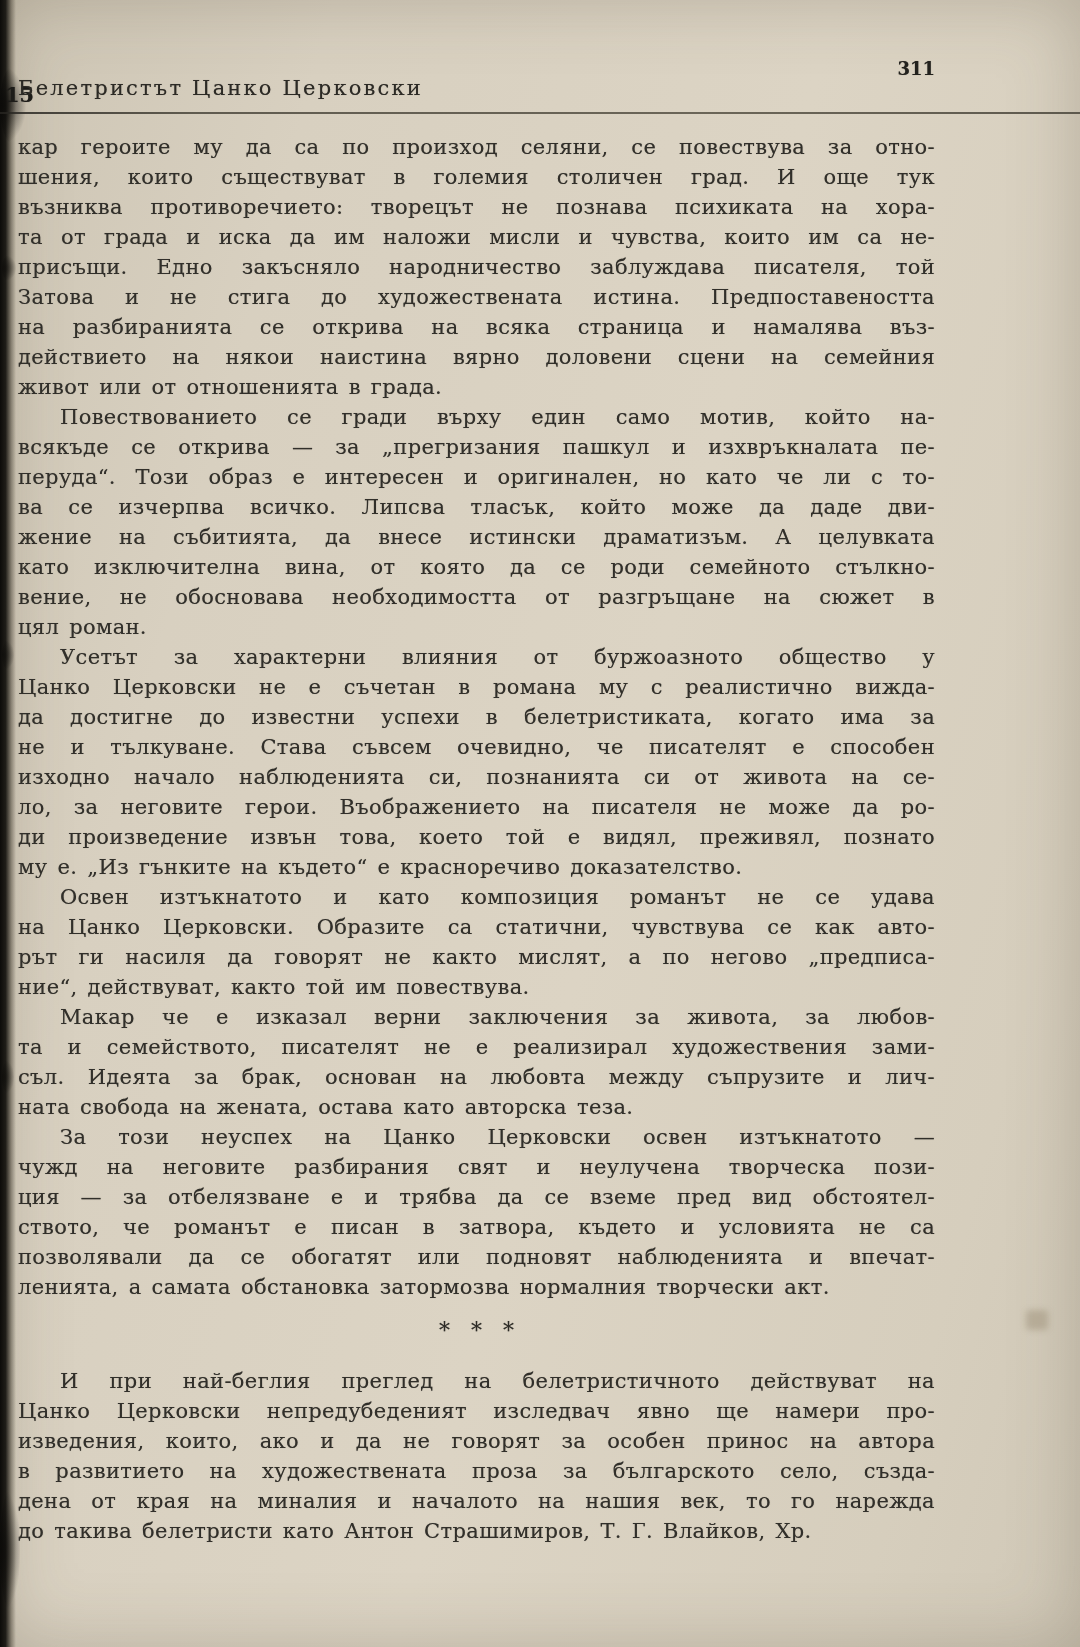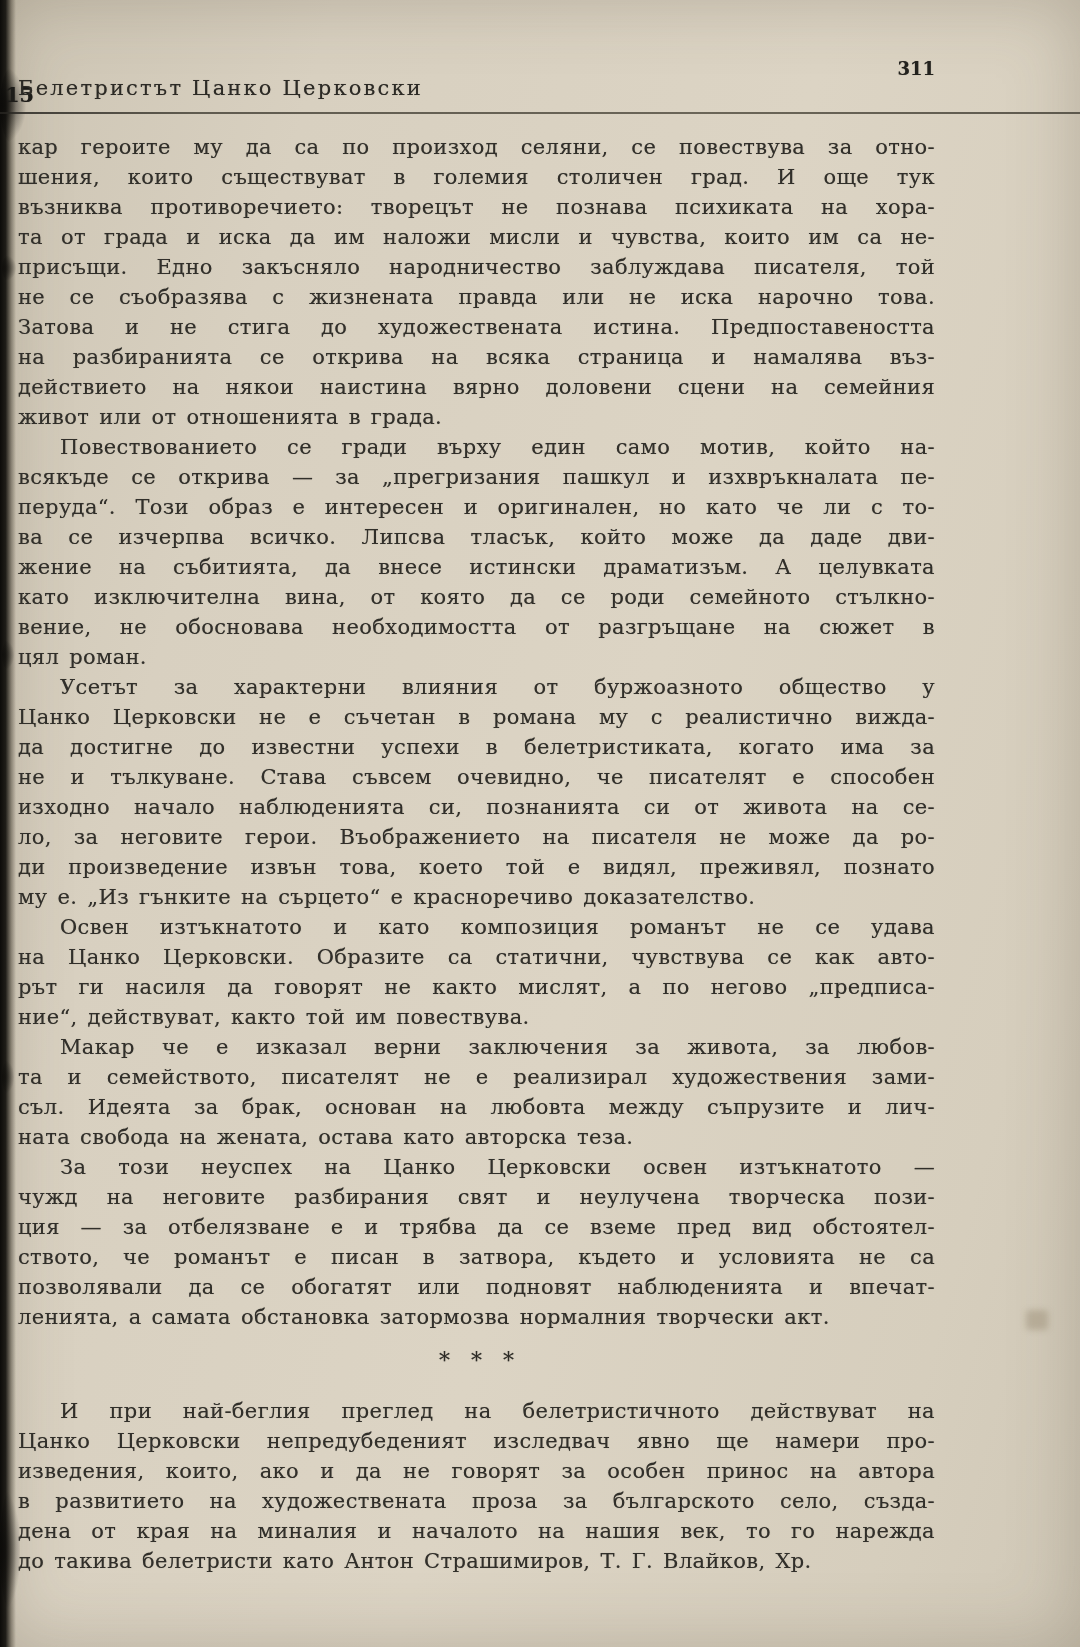--- a/index.html
+++ b/index.html
@@ -93,21 +93,20 @@
   <div class="page-number">311</div>
   <div class="rule"></div>
 
   <main class="text-body">
       <div class="paragraph">
         <div class="line">кар героите му да са по произход селяни, се повествува за отно-</div>
         <div class="line">шения, които съществуват в големия столичен град. И още тук</div>
         <div class="line">възниква противоречието: творецът не познава психиката на хора-</div>
         <div class="line">та от града и иска да им наложи мисли и чувства, които им са не-</div>
         <div class="line">присъщи. Едно закъсняло народничество заблуждава писателя, той</div>
-        <div class="line">не се съобразява с жизнената правда или не иска нарочно това.</div>
         <div class="line">Затова и не стига до художествената истина. Предпоставеността</div>
         <div class="line">на разбиранията се открива на всяка страница и намалява въз-</div>
         <div class="line">действието на някои наистина вярно доловени сцени на семейния</div>
         <div class="line last">живот или от отношенията в града.</div>
       </div>
       <div class="paragraph">
         <div class="line indent">Повествованието се гради върху един само мотив, който на-</div>
         <div class="line">всякъде се открива — за „прегризания пашкул и изхвръкналата пе-</div>
         <div class="line">перуда“. Този образ е интересен и оригинален, но като че ли с то-</div>
         <div class="line">ва се изчерпва всичко. Липсва тласък, който може да даде дви-</div>
@@ -117,21 +116,21 @@
         <div class="line last">цял роман.</div>
       </div>
       <div class="paragraph">
         <div class="line indent">Усетът за характерни влияния от буржоазното общество у</div>
         <div class="line">Цанко Церковски не е съчетан в романа му с реалистично вижда-</div>
         <div class="line">да достигне до известни успехи в белетристиката, когато има за</div>
         <div class="line">не и тълкуване. Става съвсем очевидно, че писателят е способен</div>
         <div class="line">изходно начало наблюденията си, познанията си от живота на се-</div>
         <div class="line">ло, за неговите герои. Въображението на писателя не може да ро-</div>
         <div class="line">ди произведение извън това, което той е видял, преживял, познато</div>
-        <div class="line last">му е. „Из гънките на сърцето“ е красноречиво доказателство.</div>
+        <div class="line last">му е. „Из гънките на където“ е красноречиво доказателство.</div>
       </div>
       <div class="paragraph">
         <div class="line indent">Освен изтъкнатото и като композиция романът не се удава</div>
         <div class="line">на Цанко Церковски. Образите са статични, чувствува се как авто-</div>
         <div class="line">рът ги насиля да говорят не както мислят, а по негово „предписа-</div>
         <div class="line last">ние“, действуват, както той им повествува.</div>
       </div>
       <div class="paragraph">
         <div class="line indent">Макар че е изказал верни заключения за живота, за любов-</div>
         <div class="line">та и семейството, писателят не е реализирал художествения зами-</div>

